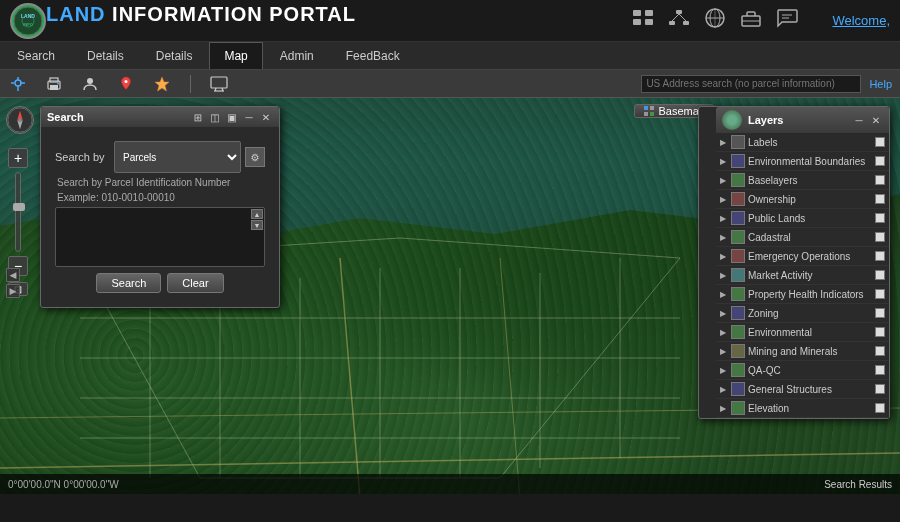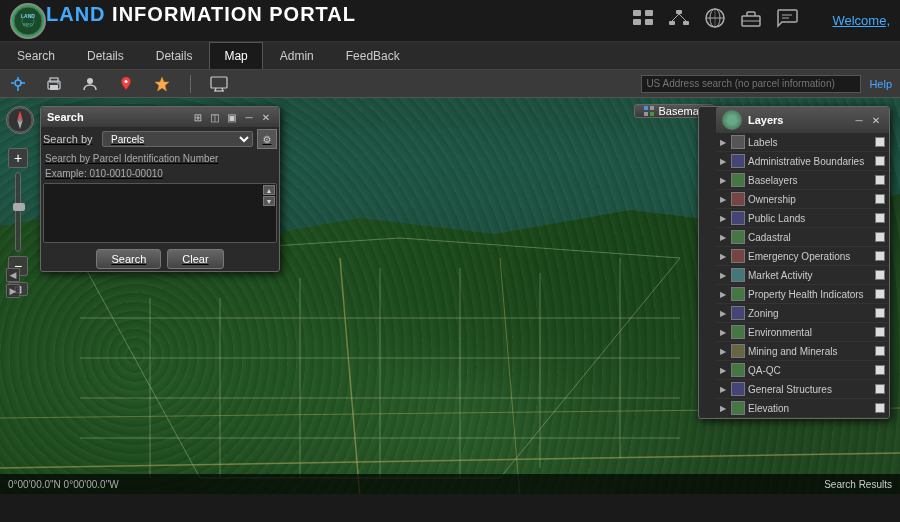--- a/index.html
+++ b/index.html
@@ -199,38 +199,37 @@
     }
     .widget-header-btn {
       font-size: 10px;
       color: #ccc;
       cursor: pointer;
       margin-left: 3px;
       width: 14px; height: 14px;
       display: flex; align-items: center; justify-content: center;
     }
     #search-widget-body {
-      padding: 2px;
-      text-decoration: underline;
+      padding: 14px;
     }
     .search-row {
       display: flex;
       align-items: center;
       margin-bottom: 4px;
       gap: 4px;
     }
     .search-label {
       font-size: 11px;
       color: #ccc;
       width: 55px;
       flex-shrink: 0;
     }
     .search-select {
       flex: 1;
-      height: 16px;
+      height: 32px;
       background: #444;
       border: 1px solid #666;
       color: #fff;
       font-size: 10px;
       padding: 0 4px;
       border-radius: 2px;
     }
     .search-hint {
       font-size: 10px;
       color: #aaa;
@@ -670,21 +669,21 @@
     <div id="layers-list">
     <div class="layer-item">
       <span class="layer-arrow">▶</span>
       <div class="layer-thumb" style="background:#555"></div>
       <span class="layer-name">Labels</span>
       <div class="layer-checkbox" style="background:#ddd;"></div>
     </div>
         <div class="layer-item">
       <span class="layer-arrow">▶</span>
       <div class="layer-thumb" style="background:#447"></div>
-      <span class="layer-name">Administrative Boundaries</span>
+      <span class="layer-name">Environmental Boundaries</span>
       <div class="layer-checkbox" style="background:#ddd;"></div>
     </div>
         <div class="layer-item">
       <span class="layer-arrow">▶</span>
       <div class="layer-thumb" style="background:#474"></div>
       <span class="layer-name">Baselayers</span>
       <div class="layer-checkbox" style="background:#ddd;"></div>
     </div>
         <div class="layer-item">
       <span class="layer-arrow">▶</span>

